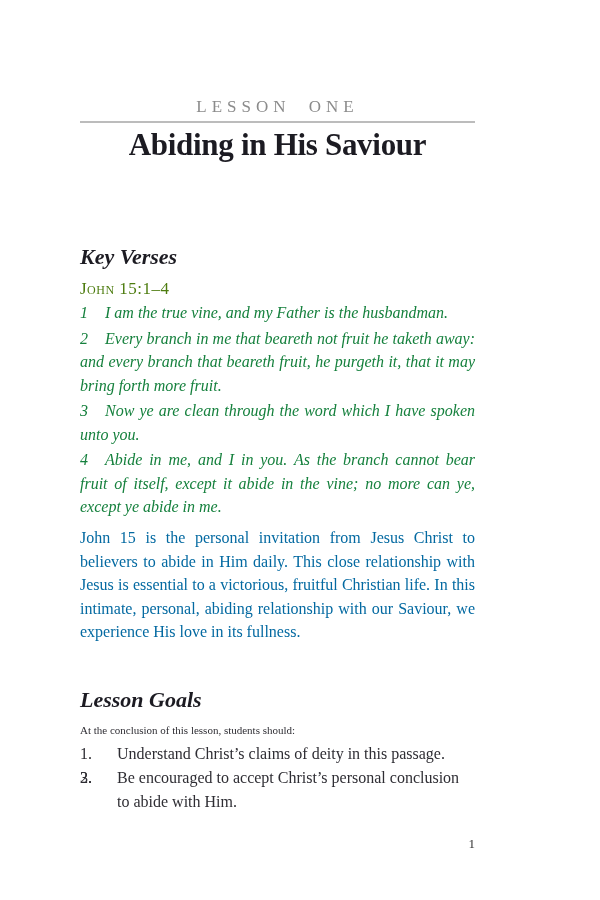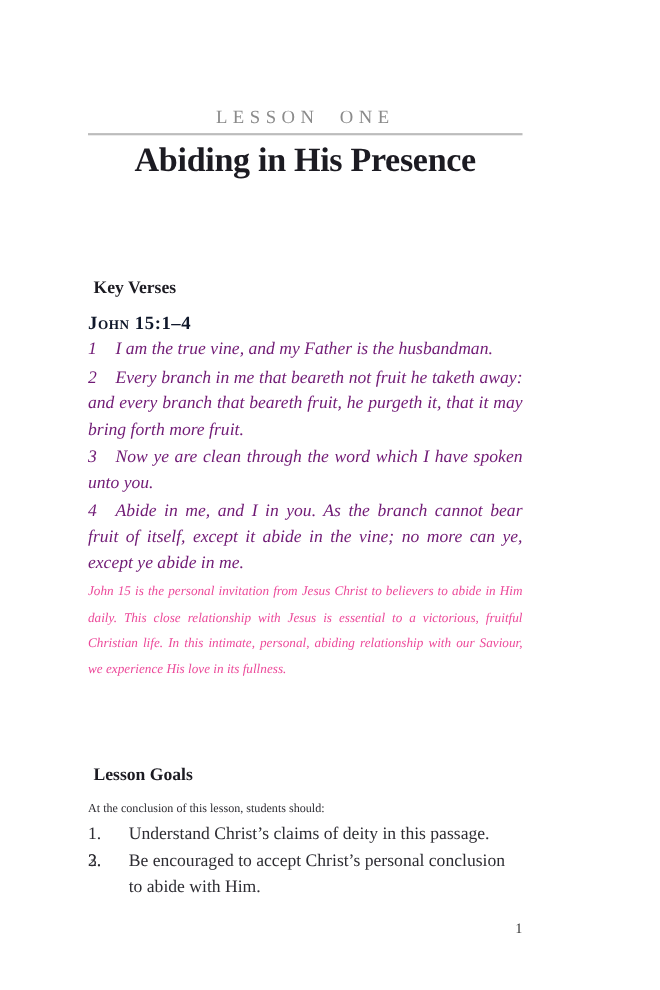--- a/index.html
+++ b/index.html
@@ -31,48 +31,48 @@
     letter-spacing:-0.3px;
     color:#1c1b22;
   }
 
   
   .sec-key-verses { top:244px; }
   .sec-overview   { top:520px; }
   .sec-goals      { top:687px; }
 
   h2 {
-    margin:5px;
-    font-size:16px; line-height:26px;
+    margin:0;
+    font-size:22px; line-height:26px;
     font-weight:bold;
     color:#1c1b22;
+    font-style:italic;
   }
   .ref {
     margin:8px 0 0 0;
     font-variant:small-caps;
-    font-weight:700;
+    font-weight:400;
     font-size:17px; line-height:21px;
     letter-spacing:0.5px;
-    color:#0f172a;
+    color:#4d7c0f;
   }
   .verse {
     margin:2px 0 0 0;
     font-style:italic;
     font-size:16px; line-height:23.5px;
     text-align:justify;
-    color:#701a75;
+    color:#15803d;
   }
   .vnum { display:inline-block; width:25px; }
 
   .body-par {
     margin:6px 0 0 0;
-    font-size:12px; line-height:23.5px;
+    font-size:16px; line-height:23.5px;
     text-align:justify;
-    color:#ec4899;
-    font-style:italic;
+    color:#0369a1;
   }
 
   .goals-intro {
     margin:5px 0 0 0;
     font-size:11px; line-height:24px;
     color:#2e2d33;
   }
   ol.goals { list-style:none; margin:0; padding:0; }
   ol.goals li {
     position:relative;
@@ -91,21 +91,21 @@
   }
 </style>
 </head>
 <body>
 
 <div class="page">
 
   <div class="col header">
     <div class="eyebrow">LESSON ONE</div>
     <hr class="rule">
-    <div class="title">Abiding in His Presence</div>
+    <div class="title">Abiding in His Saviour</div>
   </div>
 
   <div class="col sec-key-verses">
     <h2>Key Verses</h2>
     <div class="ref">John 15:1–4</div>
 
     <p class="verse"><span class="vnum">1</span><span>I am the true vine, and my Father is the husbandman.</span></p>
     <p class="verse"><span class="vnum">2</span><span>Every branch in me that beareth not fruit he taketh away: and every branch that beareth fruit, he purgeth it, that it may bring forth more fruit.</span></p>
     <p class="verse"><span class="vnum">3</span><span>Now ye are clean through the word which I have spoken unto you.</span></p>
     <p class="verse"><span class="vnum">4</span><span>Abide in me, and I in you. As the branch cannot bear fruit of itself, except it abide in the vine; no more can ye, except ye abide in me.</span></p>

